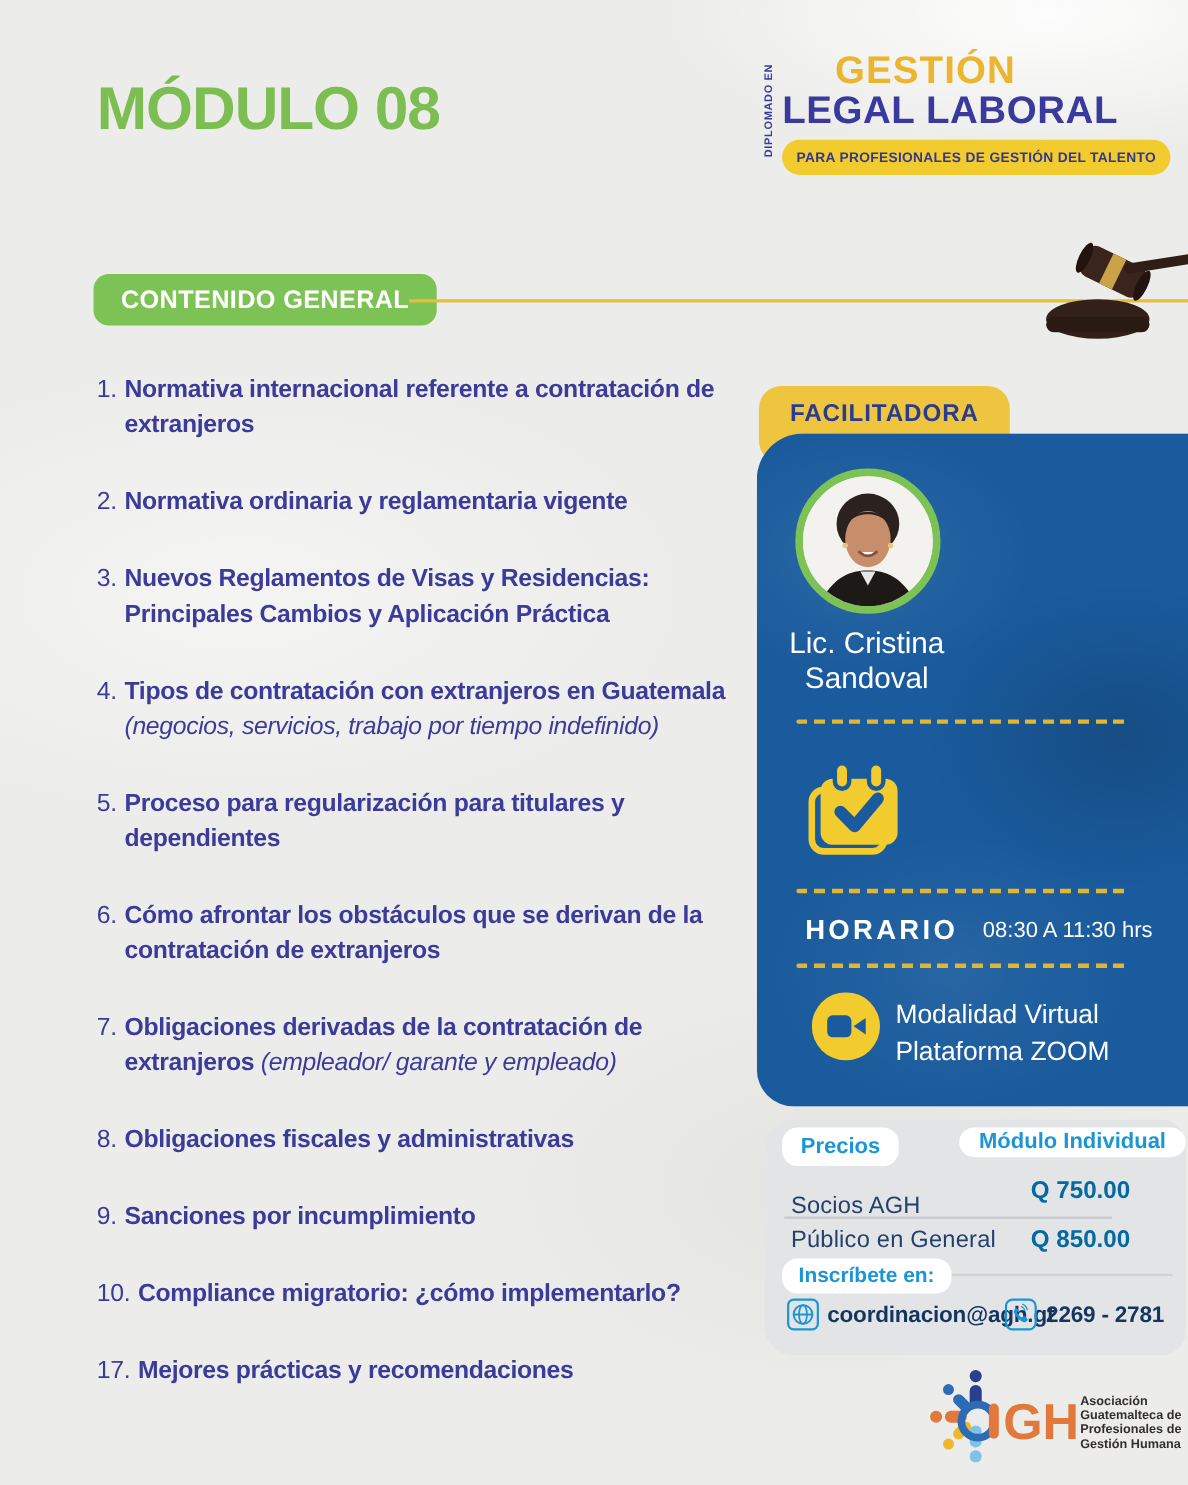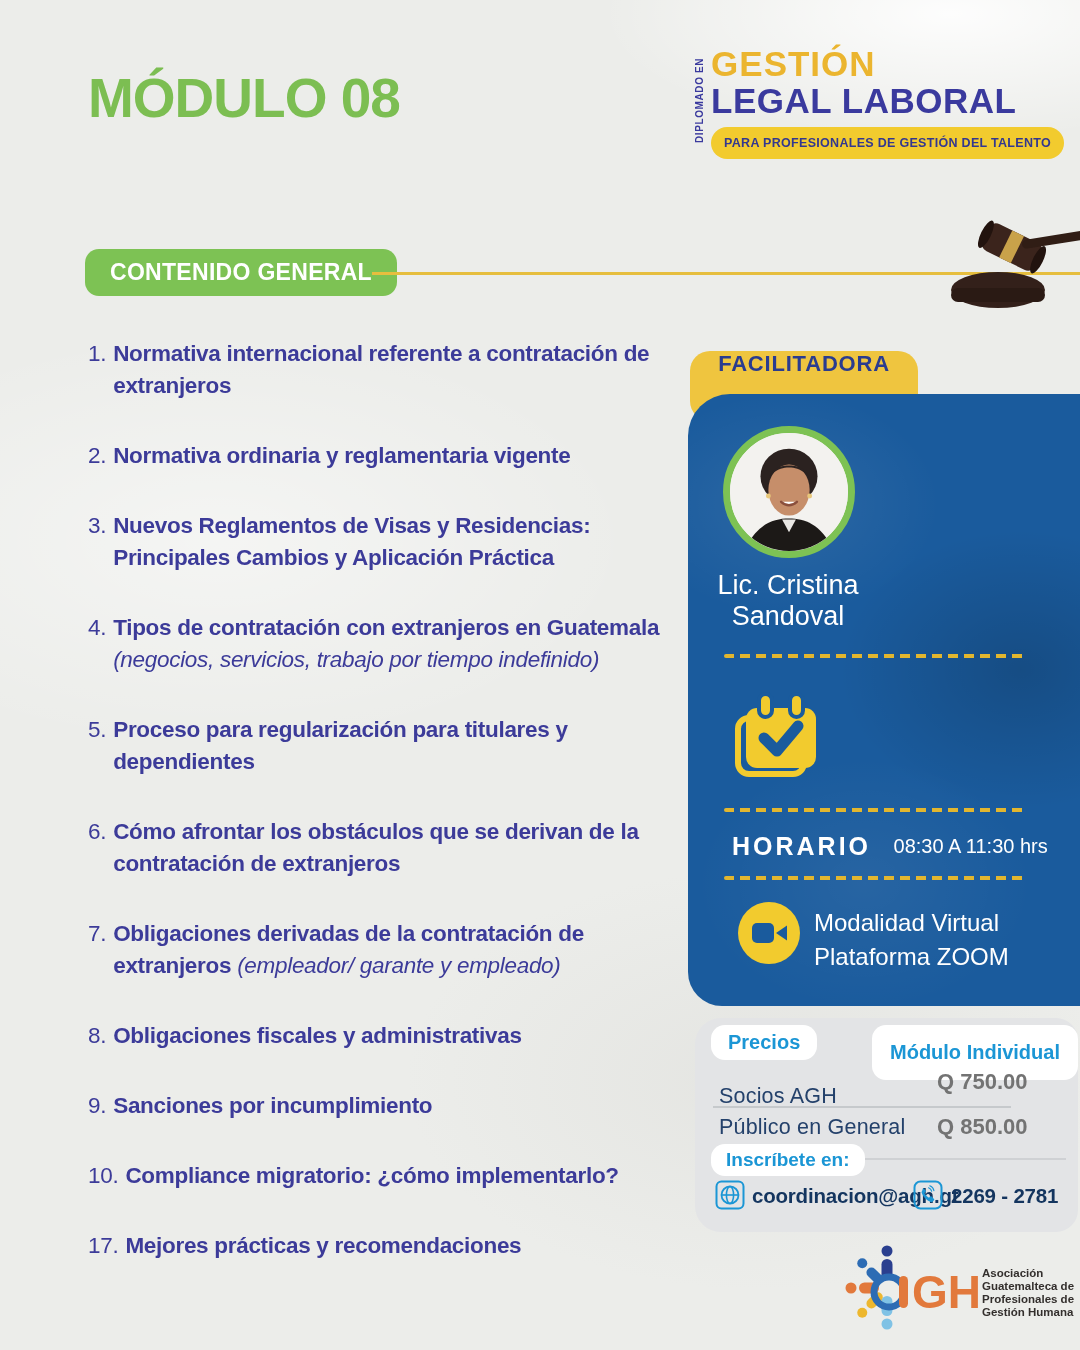--- a/index.html
+++ b/index.html
@@ -14,21 +14,21 @@
   }
   .abs{position:absolute;}
 
   
   .logo-block{top:46px; right:16px; text-align:left;}
   .logo-vertical{
     position:absolute; left:-17px; top:12px;
     writing-mode:vertical-rl; transform:rotate(180deg);
     font-size:10px; font-weight:bold; letter-spacing:.6px; color:#3A3A9E; white-space:nowrap;
   }
-  .logo-l1{font-size:35px; font-weight:800; letter-spacing:1px; color:#EBB52F; line-height:36px;}
+  .logo-l1{font-size:35px; font-weight:800; letter-spacing:1px; color:#EBB52F; line-height:36px;margin-left:48px;}
   .logo-l2{font-size:35px; font-weight:800; letter-spacing:.5px; color:#3A3A9E; line-height:38px; white-space:nowrap;}
   .logo-tag{
     margin-top:7px; background:#F2CB2E; color:#33388F;
     font-size:12.5px; font-weight:bold; letter-spacing:.3px; white-space:nowrap;
     padding:9px 13px; border-radius:18px; display:inline-block;
   }
 
   
   .module-title{left:88px; top:66px; font-size:55px; font-weight:800; letter-spacing:-1px; color:#7CBE52;}
   .subtitle{left:88px; top:136px; font-size:39px; font-weight:bold; letter-spacing:-.6px; color:#1B87CB; line-height:47px;}
@@ -51,21 +51,21 @@
   .item{display:flex;}
   .item .num{font-weight:500; margin-right:7px; white-space:nowrap;}
   .item .body{font-weight:bold;}
   .item .it{font-weight:normal; font-style:italic;}
 
   
   .fac-tab{
     left:690px; top:351px; width:228px; height:70px;
     background:#EFC53F; border-radius:20px;
     text-align:center; color:#2A3C8F; font-size:22px; font-weight:800; letter-spacing:.8px;
-    padding-top:0; box-sizing:border-box;
+    padding-top:12px; box-sizing:border-box;
   }
   .blue-card{
     left:688px; top:394px; width:392px; height:612px;
     border-radius:42px 0 0 34px;
     background:
       radial-gradient(ellipse 220px 160px at 25% 18%, rgba(255,255,255,.08), transparent 70%),
       radial-gradient(ellipse 260px 200px at 85% 45%, rgba(0,0,0,.16), transparent 70%),
       radial-gradient(ellipse 240px 180px at 45% 80%, rgba(255,255,255,.06), transparent 70%),
       #1A5B9D;
   }
@@ -94,23 +94,23 @@
   
   .price-card{
     left:695px; top:1018px; width:383px; height:214px;
     background:#E3E4E6; border-radius:26px 22px 22px 26px;
   }
   .pill{
     position:absolute; background:#fff; border-radius:14px;
     color:#1B96D5; font-weight:800; text-align:right;
   }
   .pill-precios{left:16px; top:7px; font-size:20px; padding:6px 17px;}
-  .pill-modind{left:177px; top:7px; font-size:20px; padding:16px 18px;}
+  .pill-modind{left:177px; top:7px; font-size:20px; padding:2px 18px;}
   .price-label{position:absolute; color:#24416B; font-size:21.5px; letter-spacing:.2px;}
-  .price-value{position:absolute; color:#737373; font-size:22px; font-weight:800;}
+  .price-value{position:absolute; color:#0369a1; font-size:22px; font-weight:800;}
   .row1-label{left:24px; top:66px;}
   .row1-value{left:242px; top:51px;}
   .price-div{position:absolute; left:18px; top:88px; width:298px; height:1.5px; background:#C6C9CC;}
   .row2-label{left:24px; top:97px;}
   .row2-value{left:242px; top:96px;}
   .ins-line{position:absolute; left:110px; top:140px; right:12px; height:1.5px; background:#CFD1D4;}
   .pill-inscribete{left:16px; top:126px; font-size:19px; padding:5px 15px;}
   .contact-row{position:absolute; left:20px; top:162px; height:32px;}
   .contact-icon{position:absolute; top:0;}
   .globe-i{left:0;}

